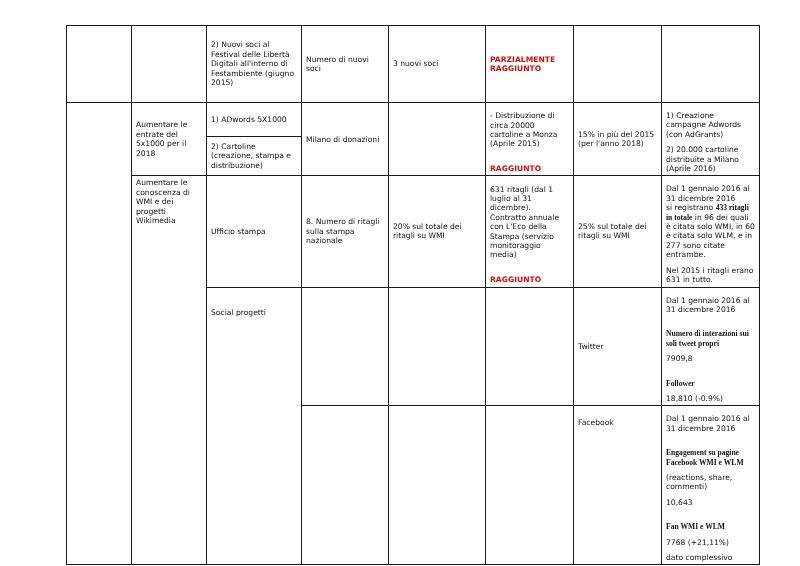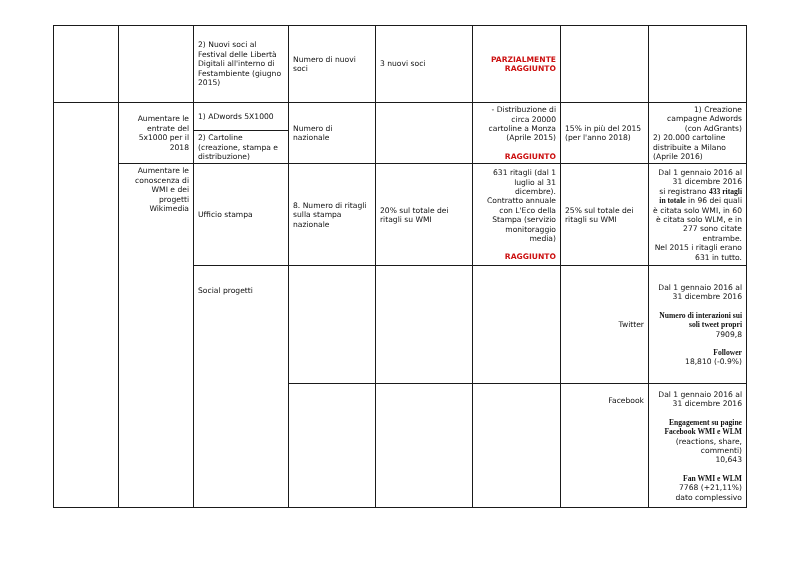--- a/index.html
+++ b/index.html
@@ -1,27 +1,27 @@
 <!DOCTYPE html>
 <html><head>
   <meta charset="utf-8">
   <style>
     html, body { margin: 0; padding: 0; background: #ffffff; }
     body { width: 800px; height: 566px; position: relative; overflow: hidden;
       font-family: "DejaVu Sans", sans-serif; color: #111; }
     .page { position: absolute; left: 0; top: 0; width: 800px; height: 566px; background: #fff; }
-    table.grid { position: absolute; left: 53px; top: 25px; border-collapse: collapse; table-layout: fixed; width: 693px; }
+    table.grid { position: absolute; left: 66px; top: 25px; border-collapse: collapse; table-layout: fixed; width: 693px; }
     table.grid td { border: 1.5px solid #1a1a1a; padding: 2px 4px; font-size: 7.6px; line-height: 9.4px; vertical-align: middle; }
-    .c { text-align: right; }
+    .c { text-align: left; }
     .l { text-align: left; }
     .top { vertical-align: top !important; }
     .red { color: #cc1111; font-weight: bold; }
     .b { font-weight: bold; font-family: Liberation Serif, serif; }
     .sp { display: block; height: 9px; }
-    .blk { display: block; }
+    .blk { display: block; margin-top: 6px; }
   </style>
 </head>
 <body>
 
 <div class="page">
   <table class="grid">
     <colgroup>
       <col style="width:65px">
         <col style="width:75px">
         <col style="width:95px">
@@ -41,21 +41,21 @@
       <td class="l">3 nuovi soci</td>
       <td class="c red">PARZIALMENTE RAGGIUNTO</td>
       <td></td>
       <td></td>
     </tr>
 
     <tr style="height:28px">
       <td rowspan="5"></td>
       <td rowspan="2" class="c">Aumentare le entrate del 5x1000 per il 2018</td>
       <td class="l">1) ADwords 5X1000</td>
-      <td rowspan="2" class="l">Numero di nazionale</td>
+      <td rowspan="2" class="l">Milano di donazioni</td>
       <td rowspan="2"></td>
       <td rowspan="2" class="c">
         <span class="blk">- Distribuzione di circa 20000 cartoline a Monza (Aprile 2015)</span>
         <span class="sp"></span>
         <span class="blk red">RAGGIUNTO</span>
       </td>
       <td rowspan="2" class="l">15% in più del  2015 (per l'anno 2018)</td>
       <td rowspan="2" class="l">
         <span class="blk c">1) Creazione campagne Adwords (con AdGrants)</span>
         <span class="blk">2) 20.000 cartoline distribuite a Milano (Aprile 2016)</span>

